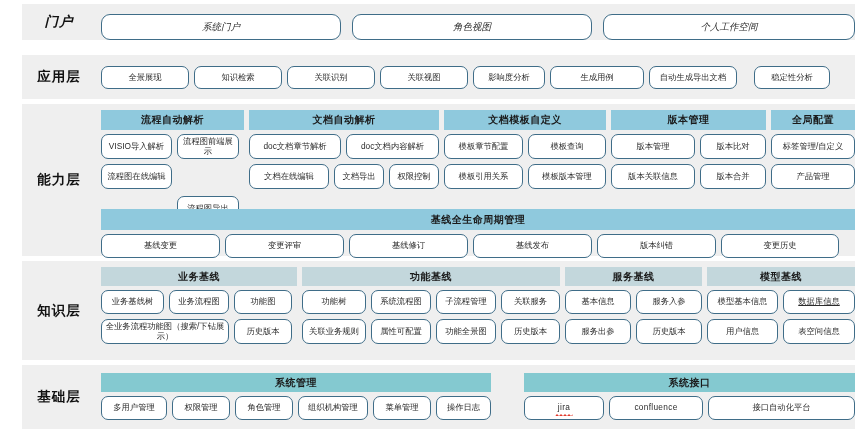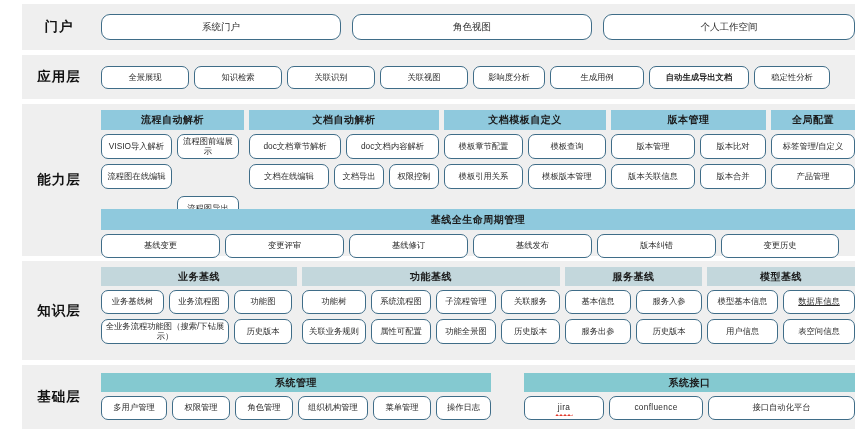--- a/index.html
+++ b/index.html
@@ -65,39 +65,39 @@
     bottom:3px;width:17px;height:3px;
     background:
       radial-gradient(circle at 1.5px 2.6px, #e23b2e 1.2px, transparent 1.3px) 0 0/4px 3px repeat-x;
   }
 </style>
 </head>
 <body>
 
 <div id="canvas">
 
-  <div class="layer" style="top:4px;height:46px;">
+  <div class="layer" style="top:4px;height:36px;font-style:italic;">
     <div class="layer-label">门户</div>
     <div class="layer-body">
       <div class="pill big" style="position:absolute;left:5px;top:10px;width:240px;height:26px;">系统门户</div>
       <div class="pill big" style="position:absolute;left:256px;top:10px;width:240px;height:26px;">角色视图</div>
       <div class="pill big" style="position:absolute;left:507px;top:10px;width:252px;height:26px;">个人工作空间</div>
     </div>
   </div>
 
   <div class="layer" style="top:55px;height:44px;">
     <div class="layer-label">应用层</div>
     <div class="layer-body">
       <div class="pill" style="position:absolute;left:5px;top:11px;width:88px;height:23px;">全景展现</div>
       <div class="pill" style="position:absolute;left:98px;top:11px;width:88px;height:23px;">知识检索</div>
       <div class="pill" style="position:absolute;left:191px;top:11px;width:88px;height:23px;">关联识别</div>
       <div class="pill" style="position:absolute;left:284px;top:11px;width:88px;height:23px;">关联视图</div>
       <div class="pill" style="position:absolute;left:377px;top:11px;width:72px;height:23px;">影响度分析</div>
       <div class="pill" style="position:absolute;left:454px;top:11px;width:94px;height:23px;">生成用例</div>
-      <div class="pill" style="position:absolute;left:553px;top:11px;width:100px;height:23px;font-weight:bold;">自动生成导出文档</div>
+      <div class="pill" style="position:absolute;left:553px;top:11px;width:88px;height:23px;">自动生成导出文档</div>
       <div class="pill" style="position:absolute;left:658px;top:11px;width:76px;height:23px;">稳定性分析</div>
     </div>
   </div>
 
   <div class="layer" style="top:104px;height:152px;">
     <div class="layer-label">能力层</div>
     <div class="layer-body">
 
       <div class="panel" style="left:5px;top:6px;width:143px;">
         <div class="ghead cap" style="width:143px;height:20px;">流程自动解析</div>

